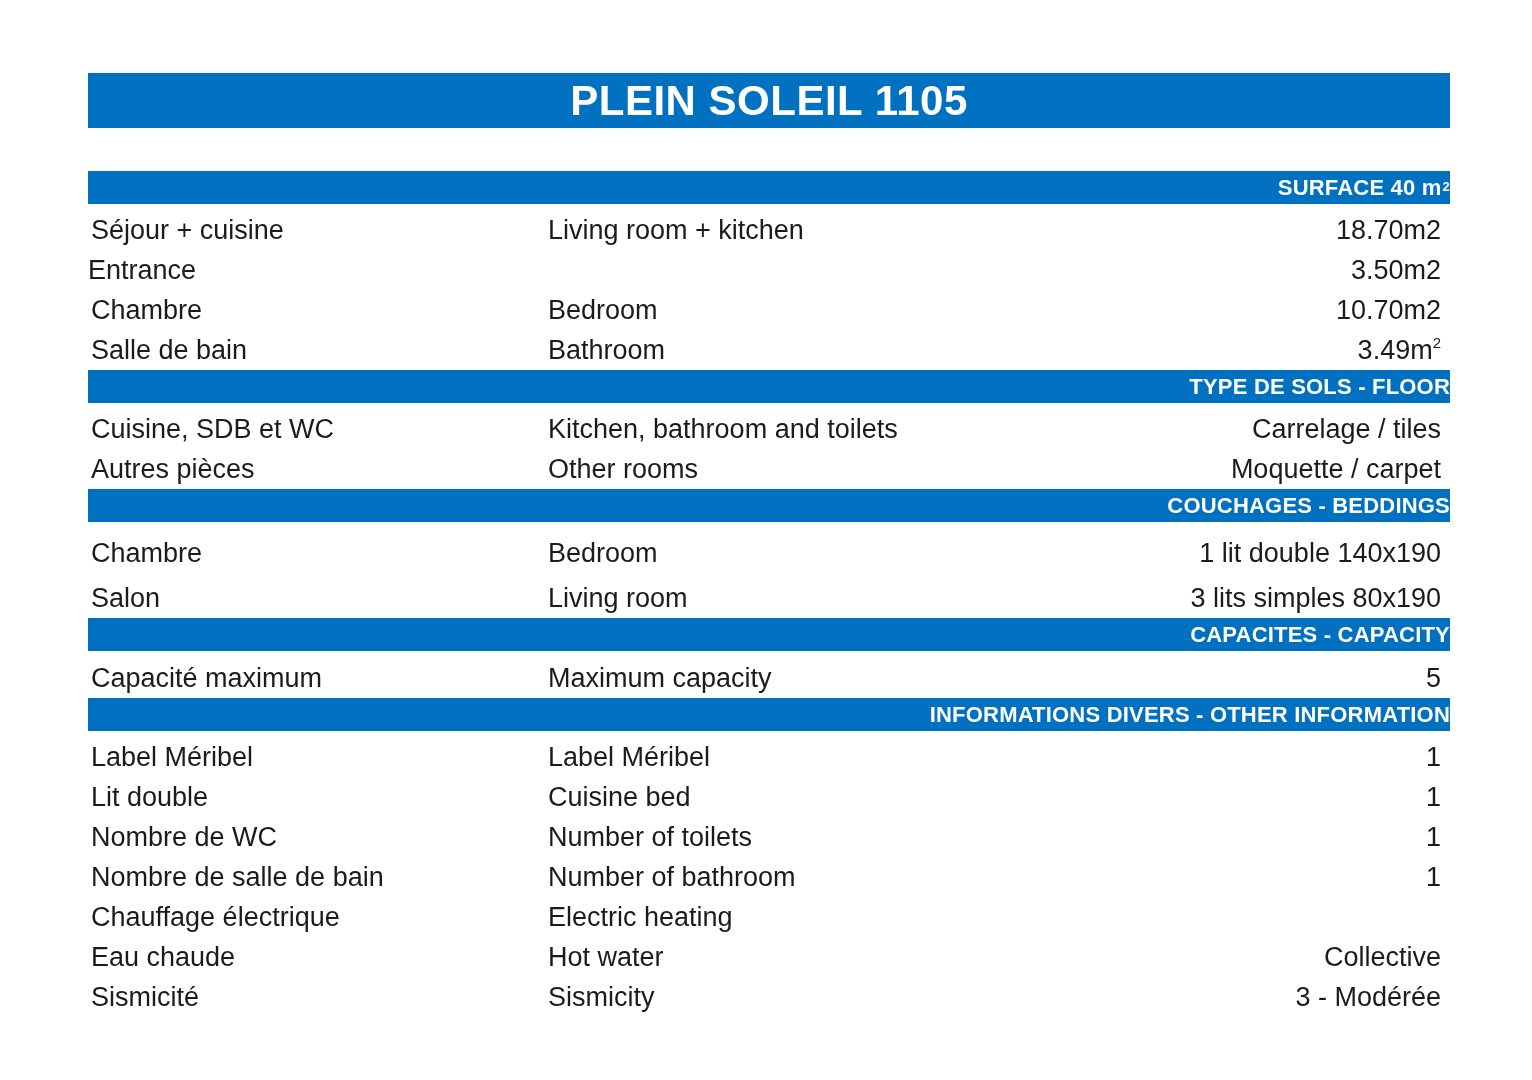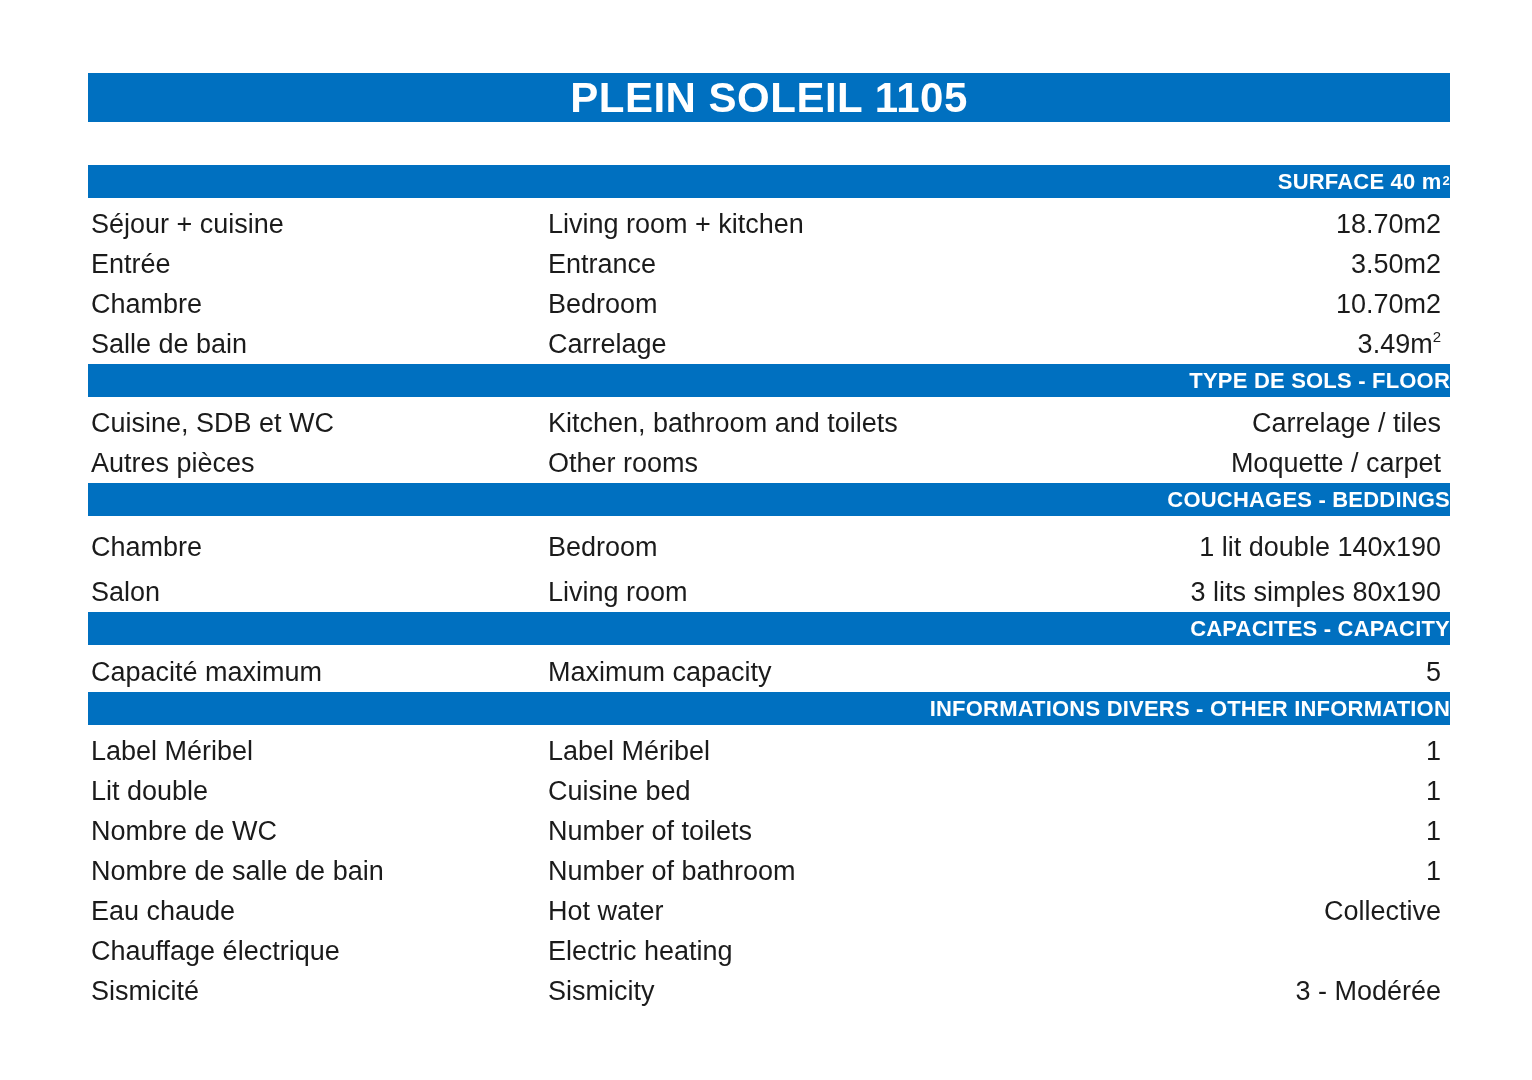--- a/index.html
+++ b/index.html
@@ -13,21 +13,21 @@
     position: relative;
     overflow: hidden;
   }
   .doc {
     position: absolute;
     left: 88px; top: 73px;
     width: 1362px;
   }
   .title-bar {
     background: var(--accent);
-    height: 49px;
+    height: 55px;
     display: flex; align-items: center; justify-content: center;
     color: #ffffff;
     font-weight: bold;
     font-size: 42px;
     letter-spacing: 0.5px;
     margin-bottom: 43px;
   }
   .section + .section { margin-top: 4px; }
   .section-header {
     background: var(--accent);
@@ -78,32 +78,31 @@
       <span>SURFACE 40 m</span>
         <sup>2</sup>
     </div>
     <div class="rows">
       <div class="row">
         <div class="cell-fr">Séjour + cuisine</div>
         <div class="cell-en">Living room + kitchen</div>
         <div class="cell-val"><span>18.70m2</span><sup></sup></div>
       </div>
       <div class="row">
-        <div class="cell-fr">Entrée</div>
         <div class="cell-en">Entrance</div>
         <div class="cell-val"><span>3.50m2</span><sup></sup></div>
       </div>
       <div class="row">
         <div class="cell-fr">Chambre</div>
         <div class="cell-en">Bedroom</div>
         <div class="cell-val"><span>10.70m2</span><sup></sup></div>
       </div>
       <div class="row">
         <div class="cell-fr">Salle de bain</div>
-        <div class="cell-en">Carrelage</div>
+        <div class="cell-en">Bathroom</div>
         <div class="cell-val"><span>3.49m</span><sup>2</sup></div>
       </div>
     </div>
   </div>
 
   <div class="section section-floors">
     <div class="section-header">
       <span>TYPE DE SOLS - FLOOR</span>
     </div>
     <div class="rows">
@@ -170,28 +169,28 @@
         <div class="cell-fr">Nombre de WC</div>
         <div class="cell-en">Number of toilets</div>
         <div class="cell-val"><span>1</span></div>
       </div>
       <div class="row">
         <div class="cell-fr">Nombre de salle de bain</div>
         <div class="cell-en">Number of bathroom</div>
         <div class="cell-val"><span>1</span></div>
       </div>
       <div class="row">
+        <div class="cell-fr">Chauffage électrique</div>
+        <div class="cell-en">Electric heating</div>
+        <div class="cell-val"><span></span></div>
+      </div>
+      <div class="row">
         <div class="cell-fr">Eau chaude</div>
         <div class="cell-en">Hot water</div>
         <div class="cell-val"><span>Collective</span></div>
-      </div>
-      <div class="row">
-        <div class="cell-fr">Chauffage électrique</div>
-        <div class="cell-en">Electric heating</div>
-        <div class="cell-val"><span></span></div>
       </div>
       <div class="row">
         <div class="cell-fr">Sismicité</div>
         <div class="cell-en">Sismicity</div>
         <div class="cell-val"><span>3 - Modérée</span></div>
       </div>
     </div>
   </div>
 
 </div>

